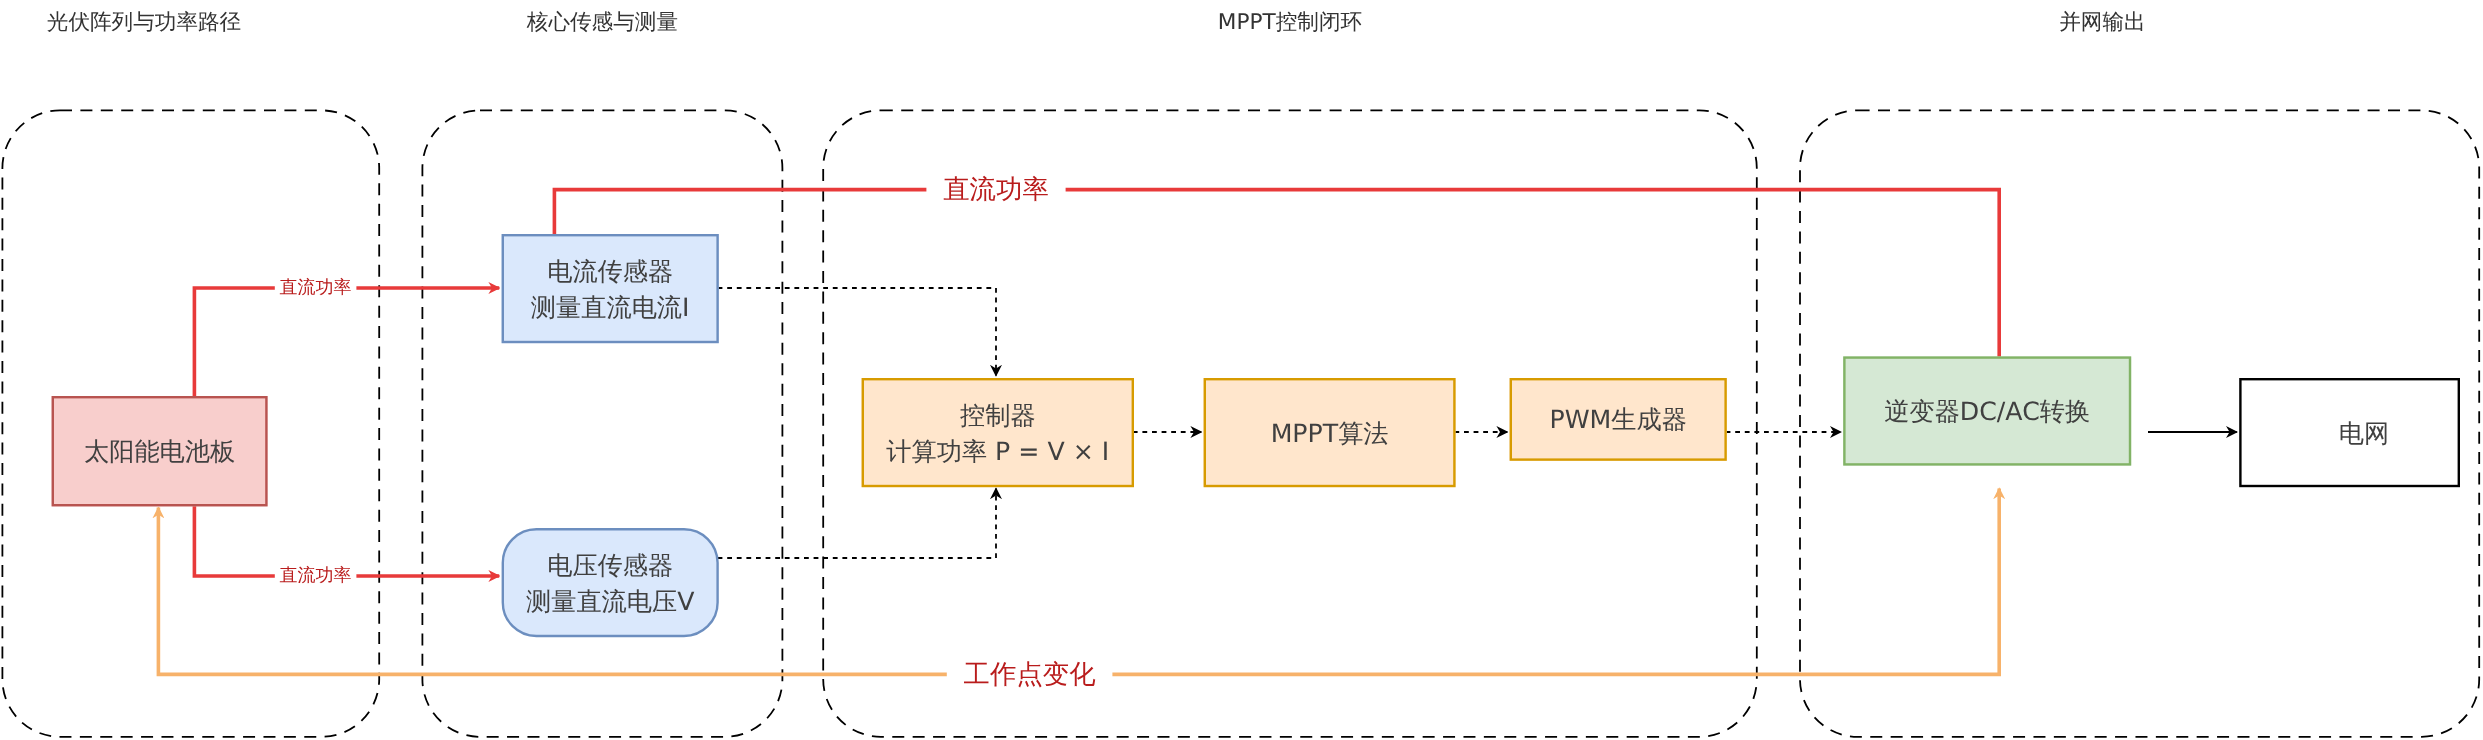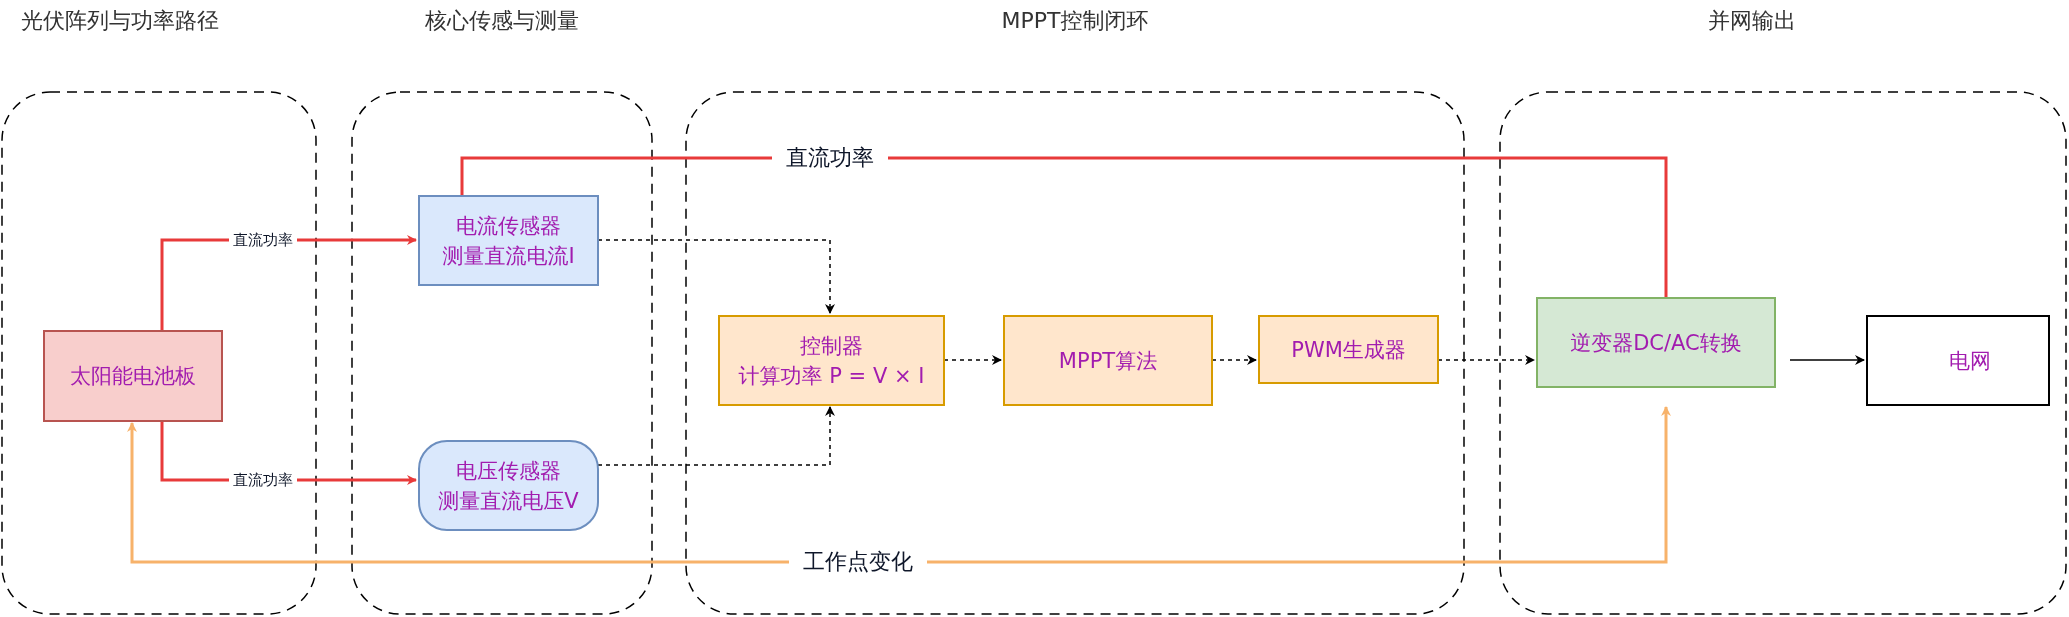--- a/index.html
+++ b/index.html
@@ -1,27 +1,27 @@
 <!DOCTYPE html>
 <html><head>
 <meta charset="utf-8">
 <style>
   html, body { margin: 0; padding: 0; background: #ffffff; }
   body { width: 2069px; height: 617px; position: relative; overflow: hidden;
          font-family: "DejaVu Sans", "Liberation Sans", sans-serif; color: #333333; }
-  .group-title { position: absolute; top: 6px; font-size: 22px; color: #333; transform: translateX(-50%); white-space: nowrap; }
+  .group-title { position: absolute; top: 6px; font-size: 18px; color: #333; transform: translateX(-50%); white-space: nowrap; }
   svg.canvas { position: absolute; left: 0; top: 0; }
   .node { position: absolute; box-sizing: border-box; display: flex; align-items: center; justify-content: center;
-          text-align: center; font-size: 21px; line-height: 30px; color: #a21caf; white-space: pre-line; }
+          text-align: center; font-size: 21px; line-height: 30px; color: #404040; white-space: pre-line; }
   .node.red { background: #f8cecc; border: 2px solid #b85450; }
   .node.blue { background: #dae8fc; border: 2px solid #6c8ebf; }
   .node.orange { background: #ffe6cc; border: 2px solid #d79b00; }
   .node.green { background: #d5e8d4; border: 2px solid #82b366; }
   .node.plain { background: #ffffff; border: 2px solid #000000; }
-  .edge-label { position: absolute; background: #ffffff; transform: translate(-50%, -50%); white-space: nowrap; color: #0f172a; }
+  .edge-label { position: absolute; background: #ffffff; transform: translate(-50%, -50%); white-space: nowrap; color: #b91c1c; }
   .edge-label.small { font-size: 15px; padding: 0 4px; }
   .edge-label.large { font-size: 22px; padding: 0 14px; }
 </style>
 </head>
 <body>
 
 <div class="group-title" style="left:120px;">光伏阵列与功率路径</div>
 <div class="group-title" style="left:502px;">核心传感与测量</div>
 <div class="group-title" style="left:1075px;">MPPT控制闭环</div>
 <div class="group-title" style="left:1752px;">并网输出</div>

